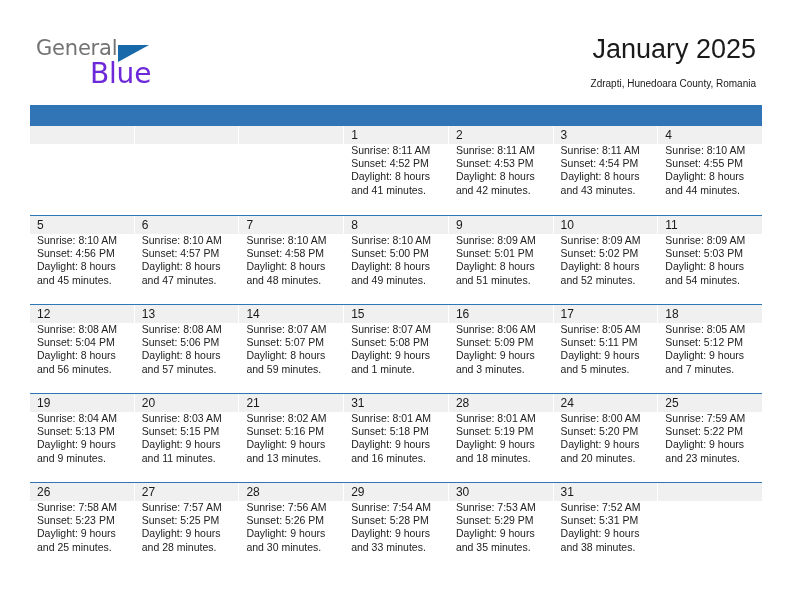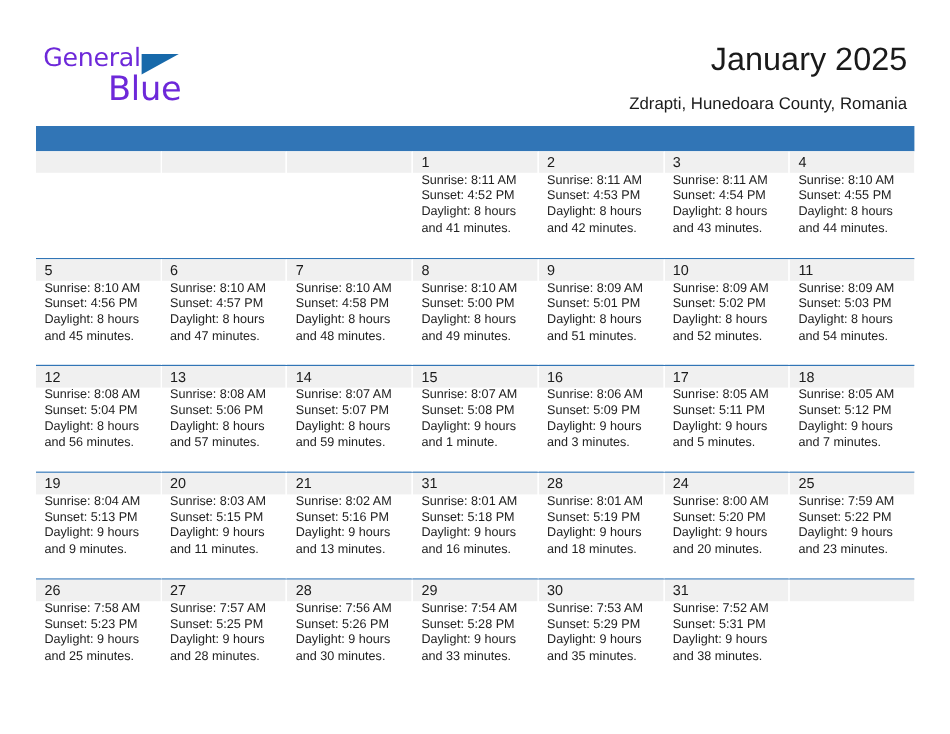--- a/index.html
+++ b/index.html
@@ -35,21 +35,21 @@
     top: 36px;
     width: 220px;
     height: 52px;
   }
   .logo-general {
     position: absolute;
     left: 0;
     top: 0;
     font-size: 21px;
     letter-spacing: -0.2px;
-    color: #6d28d9;
+    color: #737373;
     font-family: "DejaVu Sans", sans-serif;
   }
   .logo-blue {
     position: absolute;
     left: 54px;
     top: 21px;
     font-size: 28px;
     letter-spacing: -0.2px;
     color: #6d28d9;
     font-family: "DejaVu Sans", sans-serif;
@@ -70,21 +70,21 @@
     top: 34px;
     font-size: 27px;
     color: #1a1a1a;
     font-family: "Liberation Sans", sans-serif;
     white-space: nowrap;
   }
   .subtitle {
     position: absolute;
     right: 36px;
     top: 78px;
-    font-size: 14px;
+    font-size: 10px;
     color: #1a1a1a;
     font-family: "Liberation Sans", sans-serif;
     white-space: nowrap;
   }
 
   
   .calendar {
     position: absolute;
     left: 30px;
     top: 105px;

